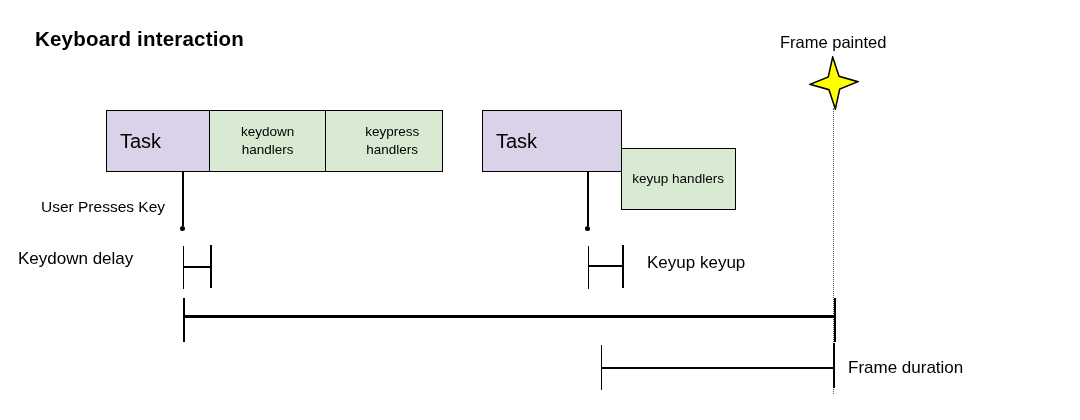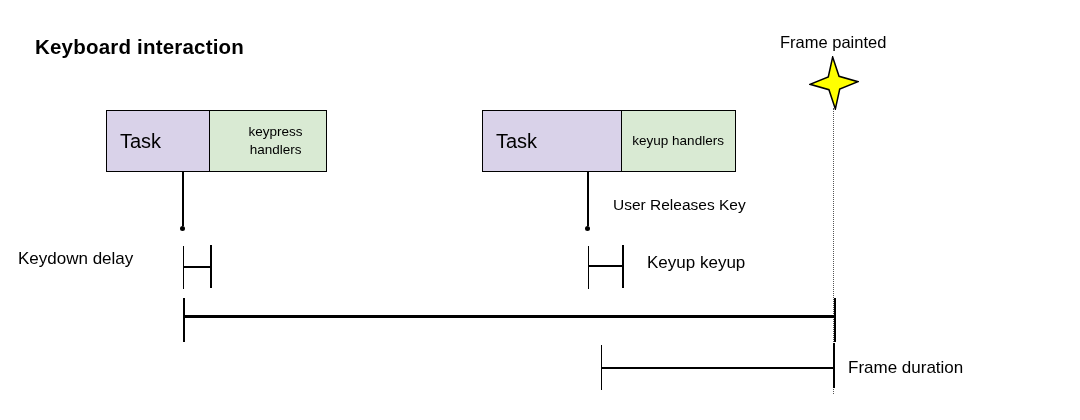--- a/index.html
+++ b/index.html
@@ -11,21 +11,20 @@
     font-family: "Liberation Sans", sans-serif;
     color: #000000;
     overflow: hidden;
   }
   .title {
     position: absolute;
     left: 35px; top: 27px;
     font-size: 20.5px;
     font-weight: bold;
     letter-spacing: 0.2px;
-    margin-top: 8px;
   }
   .label { position: absolute; white-space: nowrap; }
   .lbl-event { font-size: 15.5px; }
   .lbl-measure { font-size: 17px; }
   .lbl-bold {
     font-weight: bold;
     white-space: normal;
     line-height: 1.3;
   }
   .task-group {
@@ -95,45 +94,48 @@
   <div class="label" style="left:780px; top:33px; font-size:16.5px;">Frame painted</div>
   <svg class="star" viewBox="0 0 50 54">
     <path d="M25 1 L30.4 20.6 L49 27 L30.4 33.4 L25 53 L19.6 33.4 L1 27 L19.6 20.6 Z"></path>
   </svg>
   <div class="guideline"></div>
 
   <div class="task-group" style="left:106px;">
     <div class="box task" style="width:104px;">
       <span>Task</span>
     </div>
+    <div class="box handler" style="width:118px;">
+      <span class="wrap">keydown handlers</span>
+    </div>
     <div class="box handler" style="width:118px;padding-left:16px;">
       <span class="wrap">keypress handlers</span>
     </div>
   </div>
 
   <div class="task-group" style="left:482px;">
     <div class="box task" style="width:140px;">
       <span>Task</span>
     </div>
-    <div class="box handler" style="width:115px;">
+    <div class="box handler" style="width:115px;margin-top:38px;">
       <span>keyup handlers</span>
     </div>
   </div>
 
   <div class="vline" style="left:182px; top:172px; height:54px;"></div>
   <div class="dot" style="left:180px; top:226px;"></div>
+  <div class="label lbl-event" style="left:41px; top:198px;">User Presses Key</div>
 
   <div class="vline" style="left:182.5px; top:246px; height:43px;"></div>
   <div class="vline" style="left:210px; top:245px; height:43px;"></div>
   <div class="hline" style="left:183px; top:266px; width:28px;"></div>
   <div class="label lbl-measure" style="left:18px; top:249px;">Keydown delay</div>
 
   <div class="vline" style="left:587px; top:172px; height:54px;"></div>
   <div class="dot" style="left:585px; top:226px;"></div>
-  <div class="label lbl-event" style="left:613px; top:196px;">User Releases Key</div>
 
   <div class="vline" style="left:587.5px; top:246px; height:43px;"></div>
   <div class="vline" style="left:622px; top:245px; height:43px;"></div>
   <div class="hline" style="left:588px; top:265px; width:35px;"></div>
   <div class="label lbl-measure" style="left:647px; top:253px;">Keyup keyup</div>
 
   <div class="hline thick" style="left:183px; top:315px; width:652px;"></div>
   <div class="vline thick" style="left:182.5px; top:298px; height:44px;"></div>
   <div class="vline thick" style="left:833.5px; top:298px; height:44px;"></div>
 

